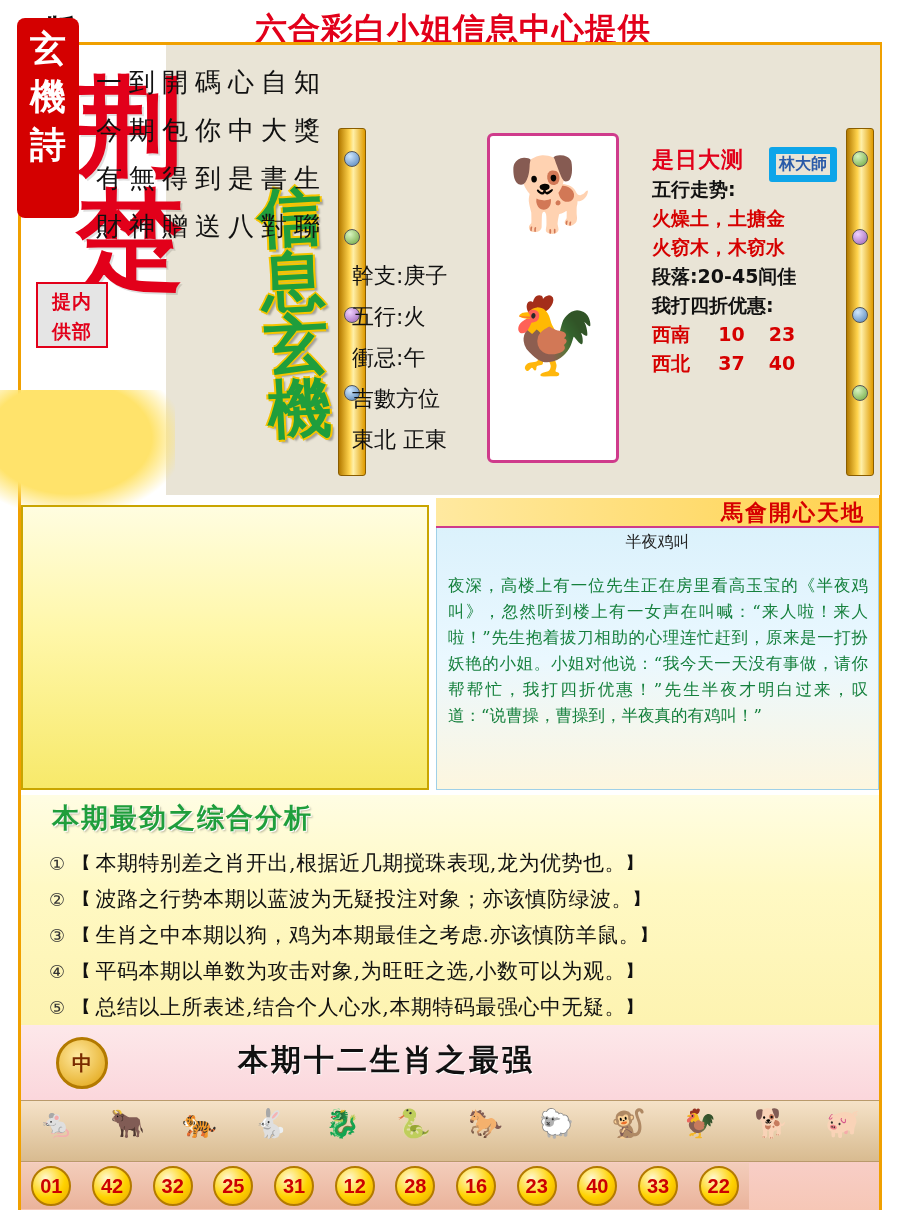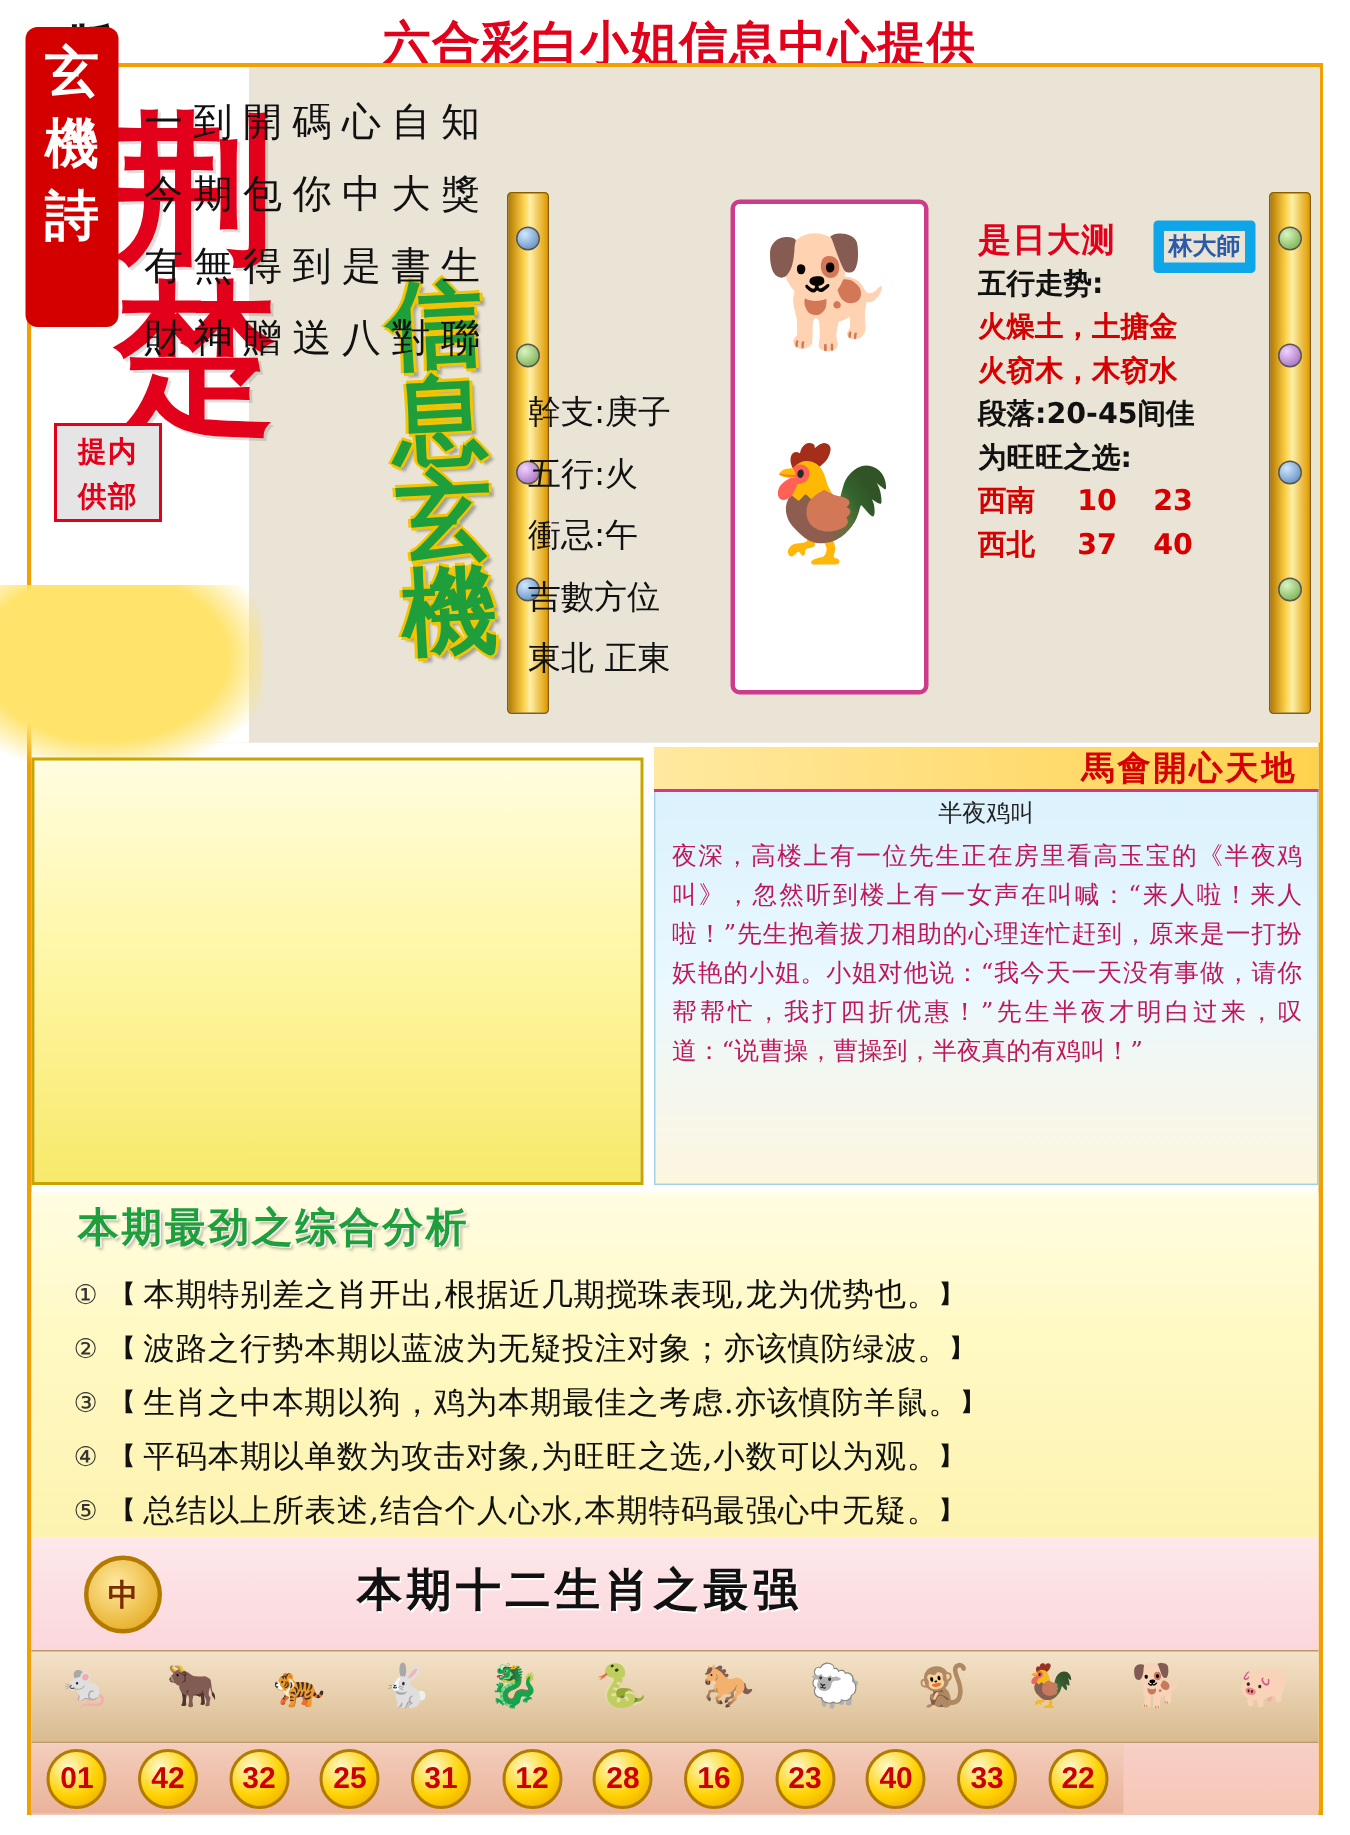--- a/index.html
+++ b/index.html
@@ -205,22 +205,22 @@
     color:#d60000; font-weight:bold; font-size:22px;
     text-align:right; padding-right:14px; line-height:30px;
     letter-spacing:2px;
   }
   .story-title {
     position:absolute; left:436px; top:532px; width:443px;
     text-align:center; font-size:16px; color:#222;
     font-family:Liberation Mono, monospace;
   }
   .story-body {
-    position:absolute; left:448px; top:558px; width:420px;
-    font-size:16.5px; line-height:26px; color:#be185d;
+    position:absolute; left:448px; top:573px; width:420px;
+    font-size:16.5px; line-height:26px; color:#15803d;
     font-family:"DejaVu Serif", serif;
     text-align:justify;
   }
 
   
   .analysis-panel {
     position:absolute; left:21px; top:795px;
     width:858px; height:230px;
     background:linear-gradient(180deg,#fffde3 0%,#fff9c4 40%,#fdf3b0 100%);
   }
@@ -356,21 +356,21 @@
 
   <div class="right-box">
     <div style="position:relative;height:30px;">
       <span class="rb-title">是日大测</span>
       <span class="rb-master">林大師</span>
     </div>
     <div class="rb-line">五行走势:</div>
     <div class="rb-line red">火燥土，土搪金</div>
     <div class="rb-line red">火窃木，木窃水</div>
     <div class="rb-line">段落:20-45间佳</div>
-    <div class="rb-line">为旺旺之选:</div>
+    <div class="rb-line">我打四折优惠:</div>
     <div class="rb-line red">
       <span>西南</span>
       <span class="rb-num">10</span>
       <span class="rb-num" style="width:44px;">23</span>
     </div>
     <div class="rb-line red">
       <span>西北</span>
       <span class="rb-num">37</span>
       <span class="rb-num" style="width:44px;">40</span>
     </div>

